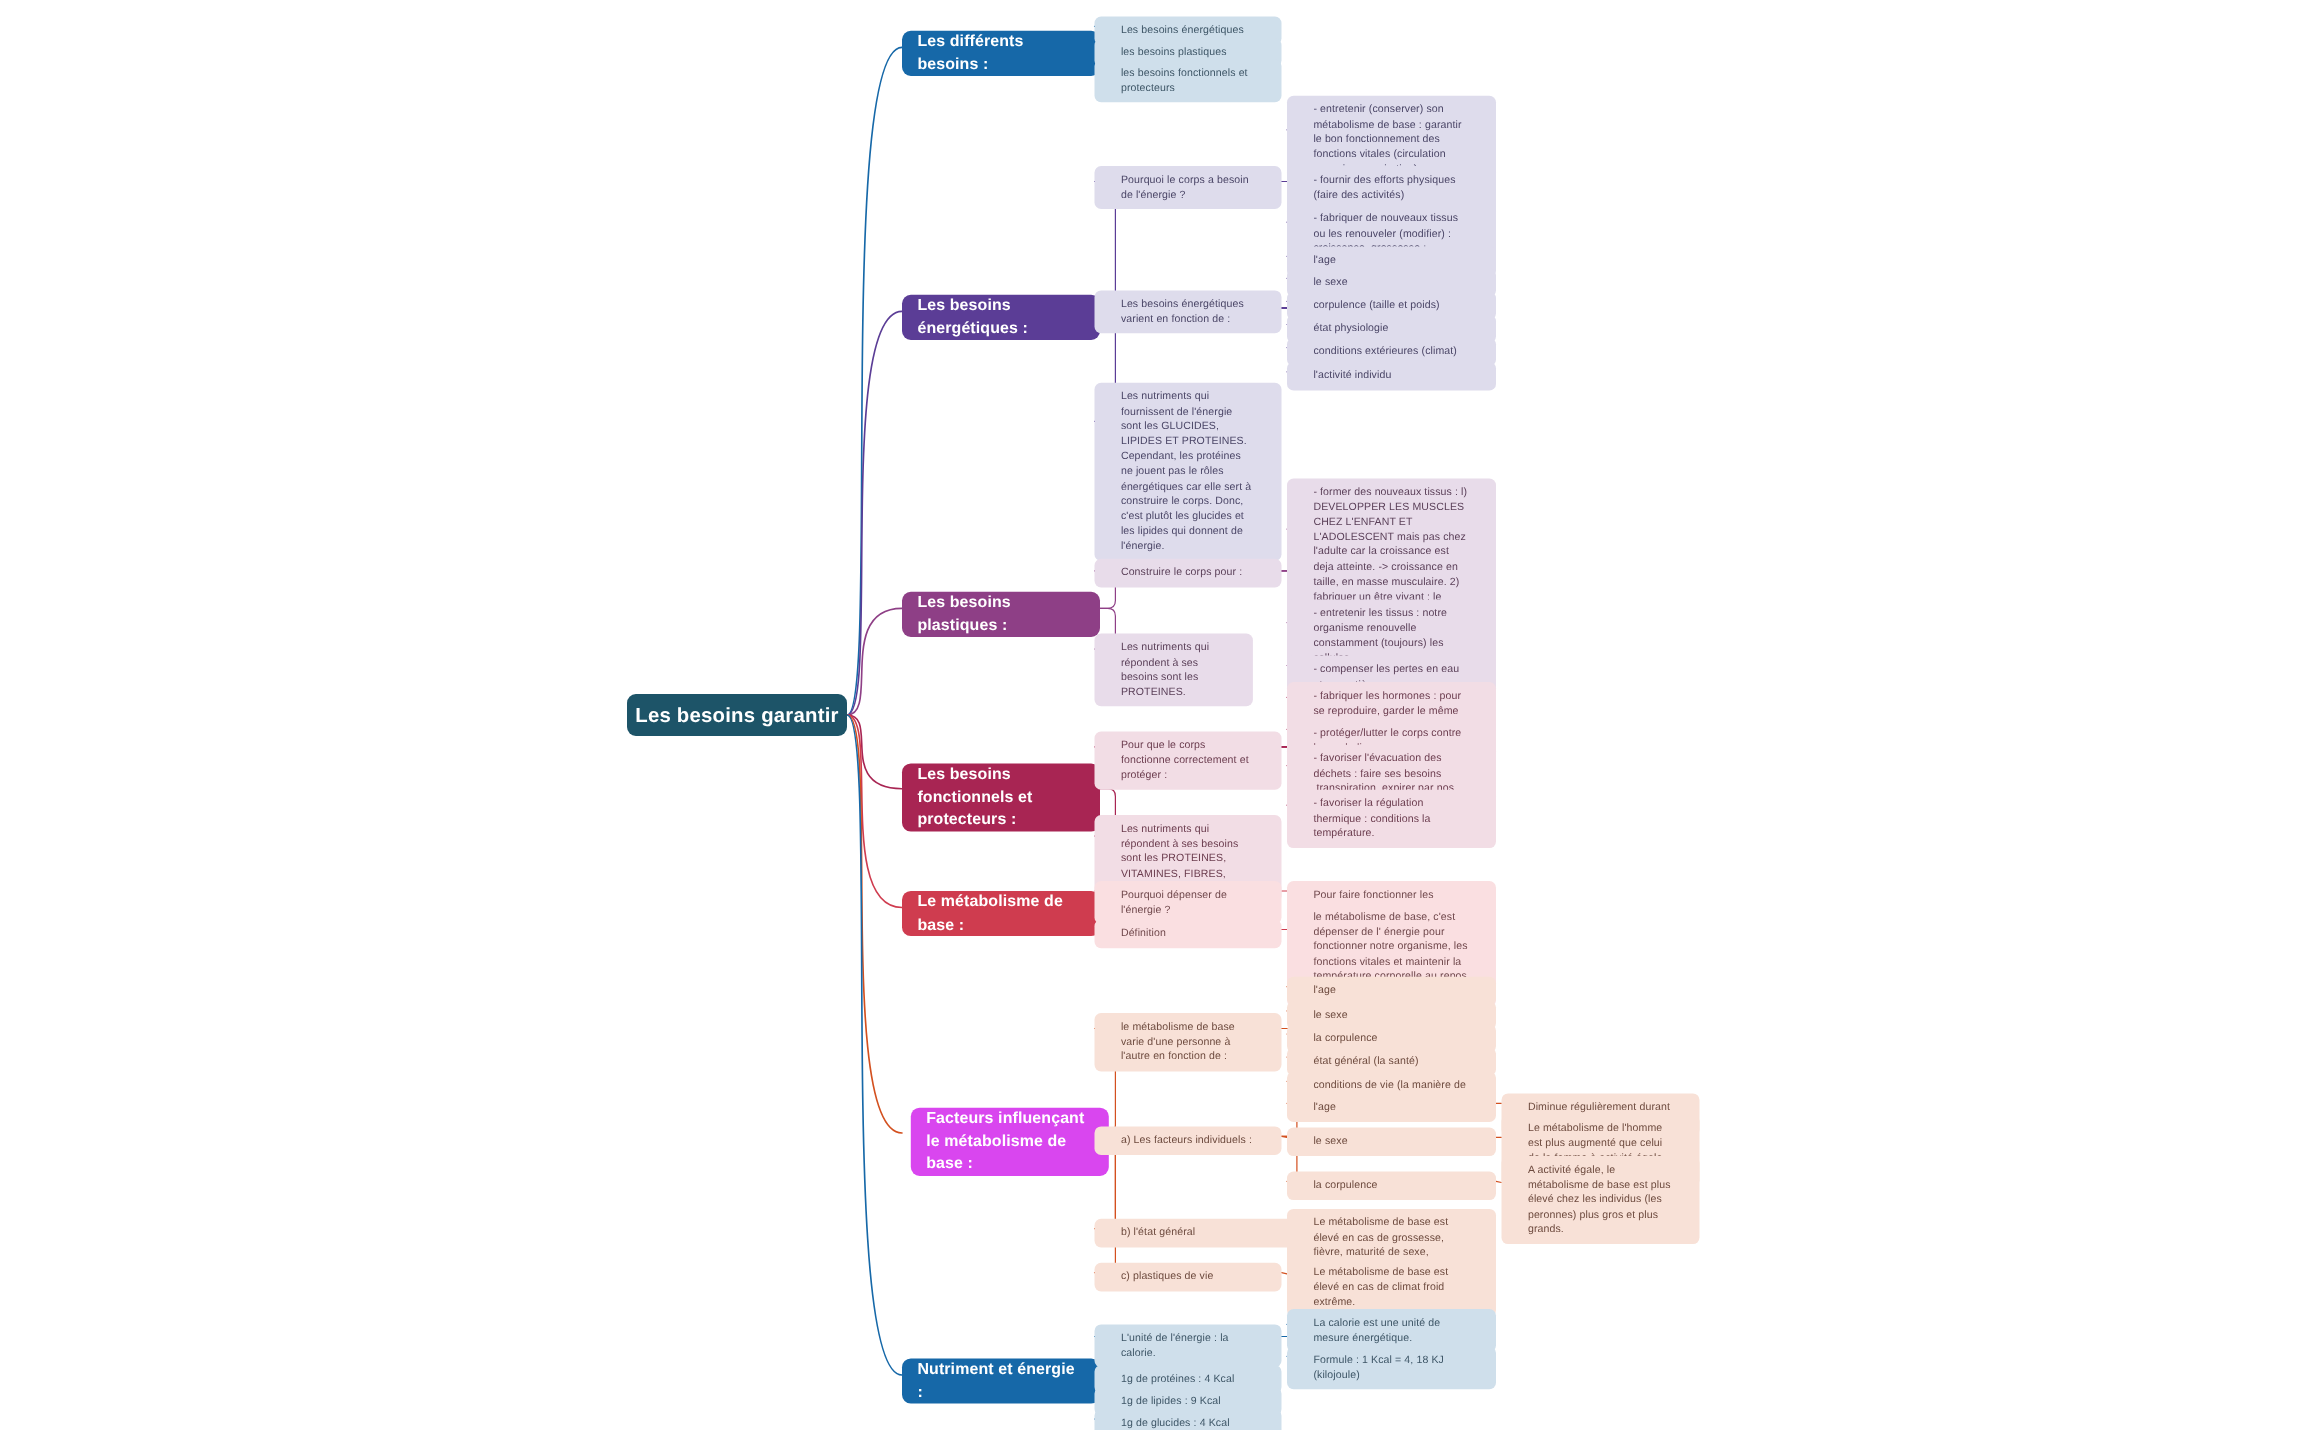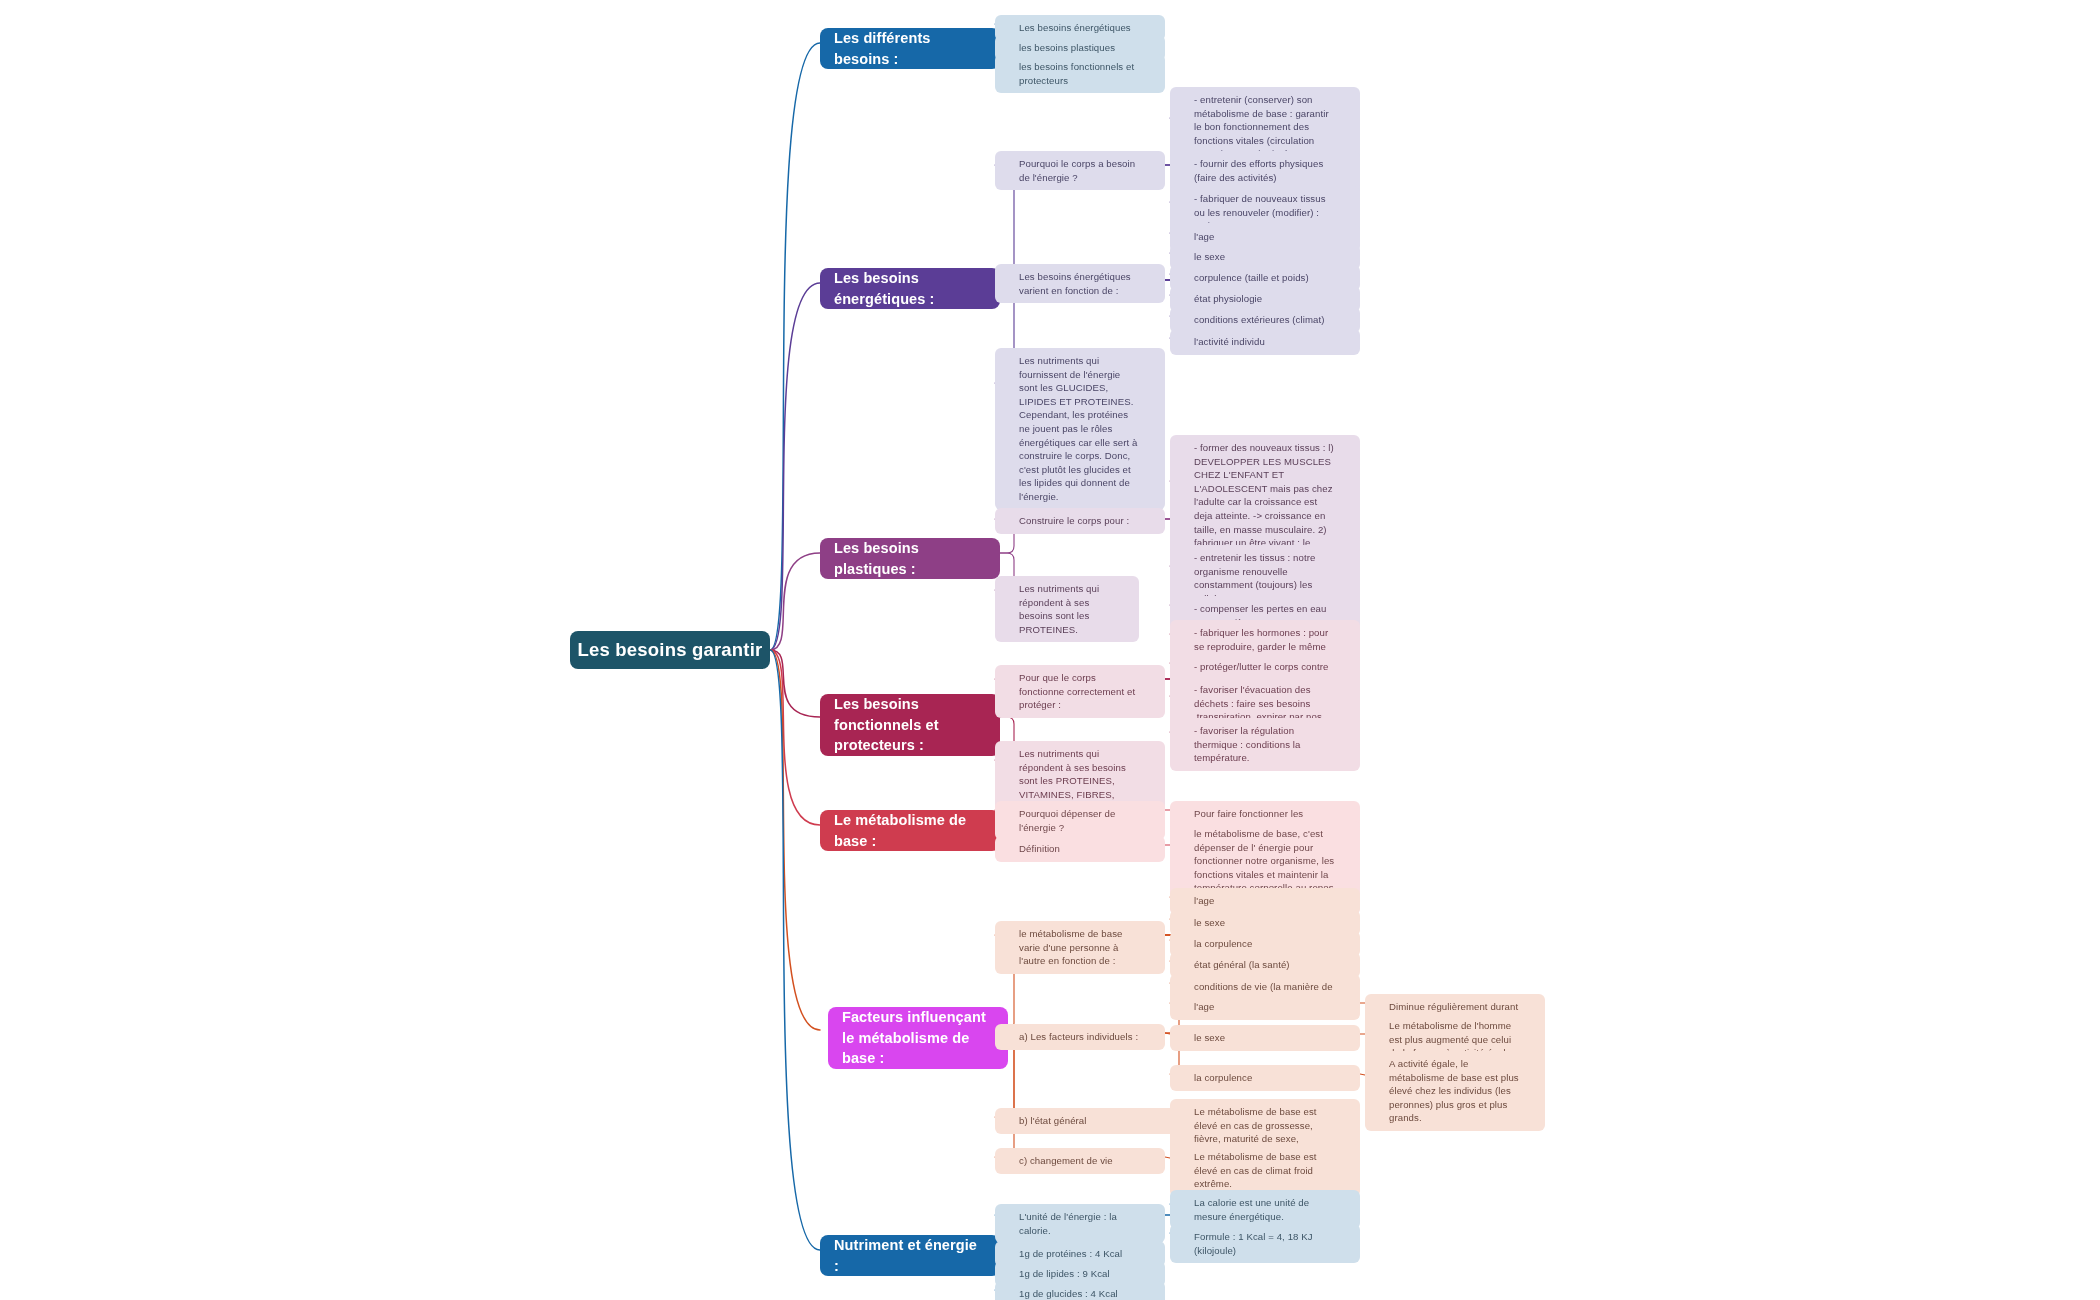--- a/index.html
+++ b/index.html
@@ -178,21 +178,21 @@
       <div class="node leaf l-orange" style="left: 1170px; width: 190px; top: 974px; min-height: 18px;">conditions de vie (la manière de vivre)</div>
       <div class="node leaf l-orange" style="left: 995px; width: 170px; top: 1024px; min-height: 18px;">a) Les facteurs individuels :</div>
       <div class="node leaf l-orange" style="left: 1170px; width: 190px; top: 994px; min-height: 18px;">l'age</div>
       <div class="node leaf l-orange" style="left: 1365px; width: 180px; top: 994px; min-height: 18px;">Diminue régulièrement durant la vie.</div>
       <div class="node leaf l-orange" style="left: 1170px; width: 190px; top: 1025px; min-height: 18px;">le sexe</div>
       <div class="node leaf l-orange top" style="left: 1365px; width: 180px; top: 1013px; min-height: 42px;">Le métabolisme de l'homme est plus augmenté que celui de la femme à activité égale et à masse.</div>
       <div class="node leaf l-orange" style="left: 1170px; width: 190px; top: 1065px; min-height: 18px;">la corpulence</div>
       <div class="node leaf l-orange top" style="left: 1365px; width: 180px; top: 1051px; min-height: 48px;">A activité égale, le métabolisme de base est plus élevé chez les individus (les peronnes) plus gros et plus grands.</div>
       <div class="node leaf l-orange" style="left: 995px; width: 190px; top: 1108px; min-height: 18px;">b) l'état général</div>
       <div class="node leaf l-orange top" style="left: 1170px; width: 190px; top: 1099px; min-height: 48px;">Le métabolisme de base est élevé en cas de grossesse, fièvre, maturité de sexe, allaitement. Dès qu'il y a un changement, le métabolisme de base augmente.</div>
-      <div class="node leaf l-orange" style="left: 995px; width: 170px; top: 1148px; min-height: 18px;">c) changement de vie</div>
+      <div class="node leaf l-orange" style="left: 995px; width: 170px; top: 1148px; min-height: 18px;">c) plastiques de vie</div>
       <div class="node leaf l-orange top" style="left: 1170px; width: 190px; top: 1144px; min-height: 28px;">Le métabolisme de base est élevé en cas de climat froid extrême.</div>
       <div class="node branch" style="left: 820px; width: 180px; top: 1235px; min-height: 30px; background: rgb(22, 104, 168);">Nutriment et énergie :</div>
       <div class="node leaf l-blue top" style="left: 995px; width: 170px; top: 1204px; min-height: 22px;">L'unité de l'énergie : la calorie.</div>
       <div class="node leaf l-blue top" style="left: 1170px; width: 190px; top: 1190px; min-height: 28px;">La calorie est une unité de mesure énergétique.</div>
       <div class="node leaf l-blue" style="left: 1170px; width: 190px; top: 1224px; min-height: 18px;">Formule : 1 Kcal = 4, 18 KJ (kilojoule)</div>
       <div class="node leaf l-blue" style="left: 995px; width: 170px; top: 1241px; min-height: 18px;">1g de protéines : 4 Kcal</div>
       <div class="node leaf l-blue" style="left: 995px; width: 170px; top: 1261px; min-height: 18px;">1g de lipides : 9 Kcal</div>
       <div class="node leaf l-blue" style="left: 995px; width: 170px; top: 1281px; min-height: 18px;">1g de glucides : 4 Kcal</div>
     </div>
 </div>

